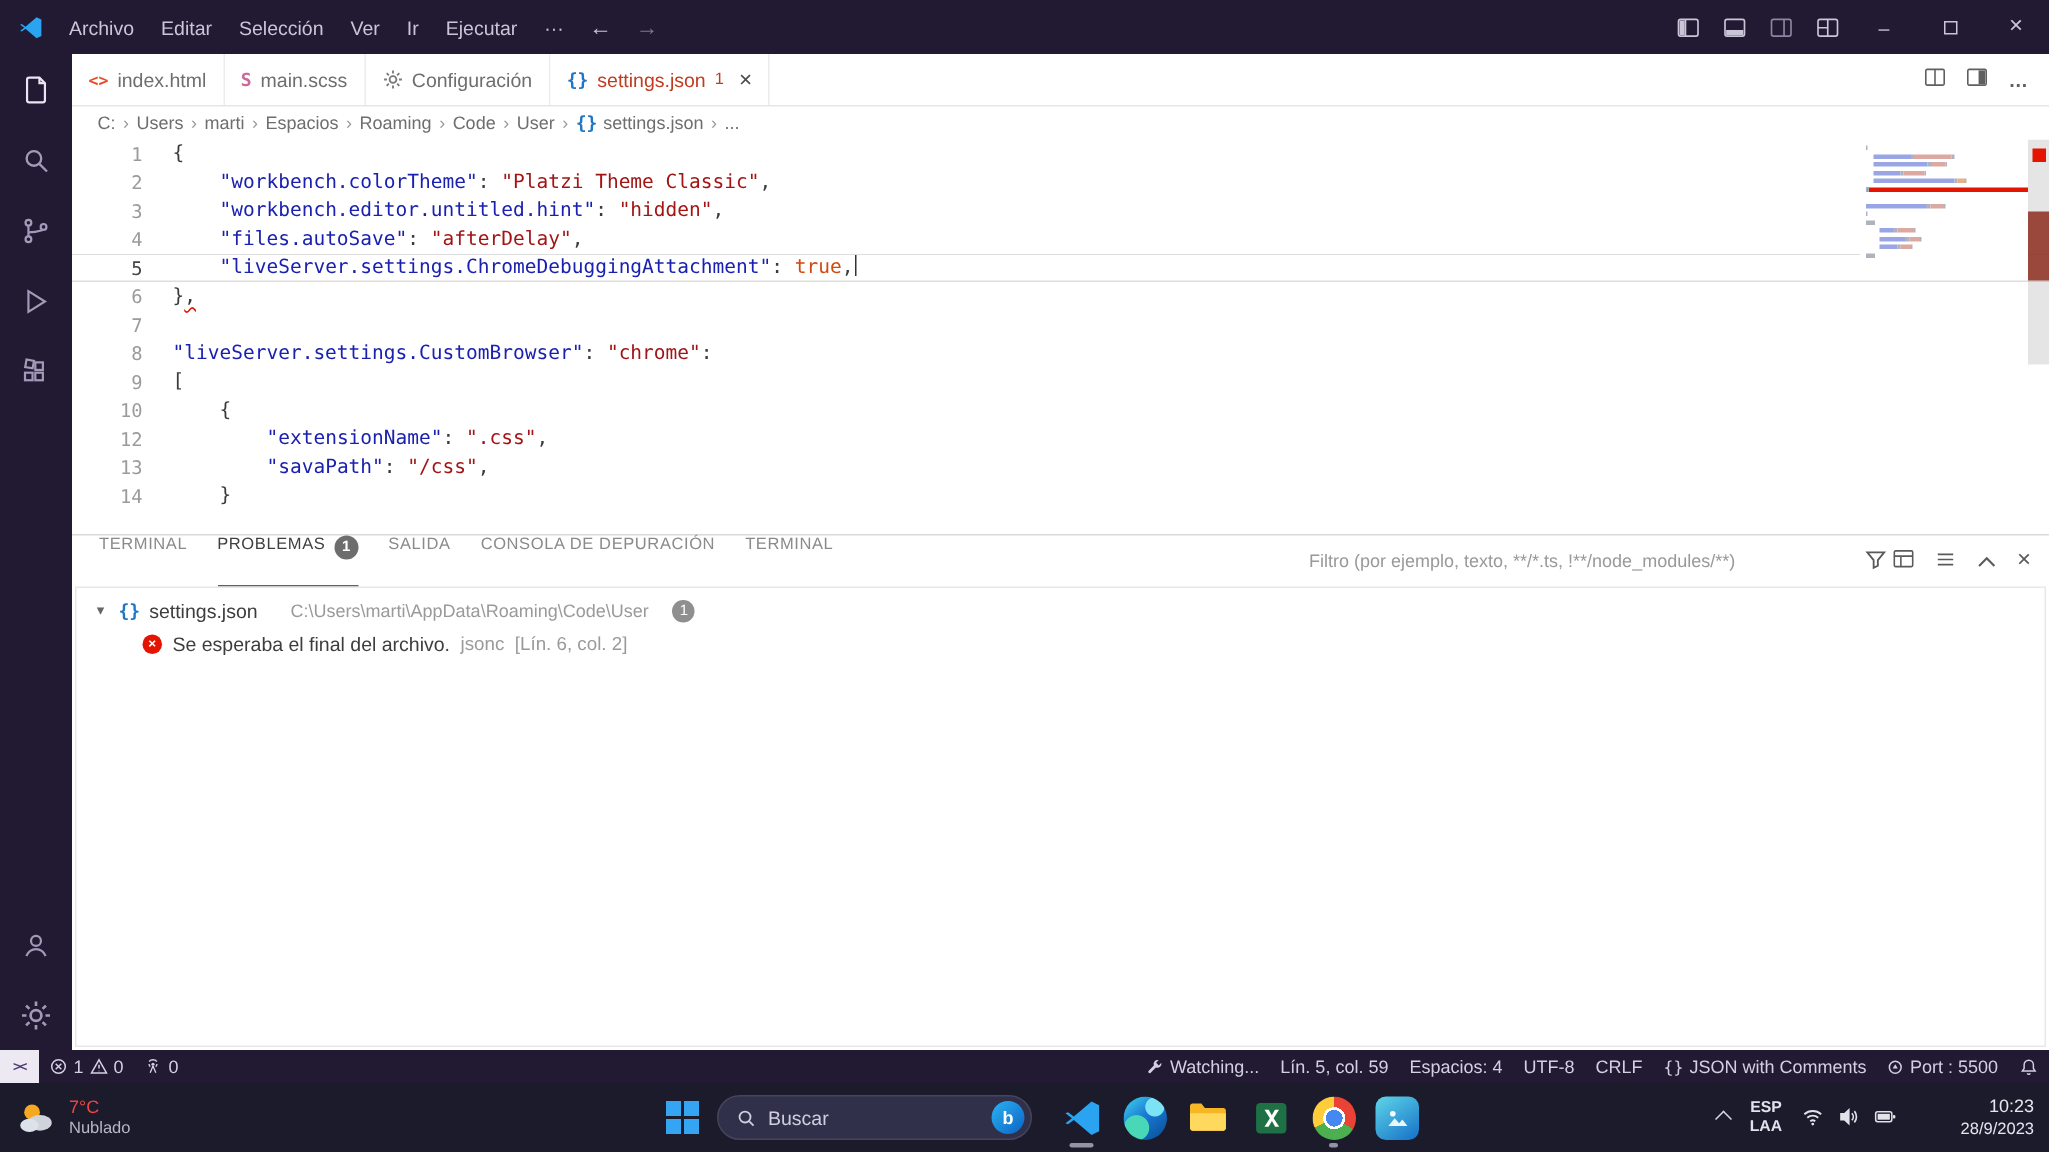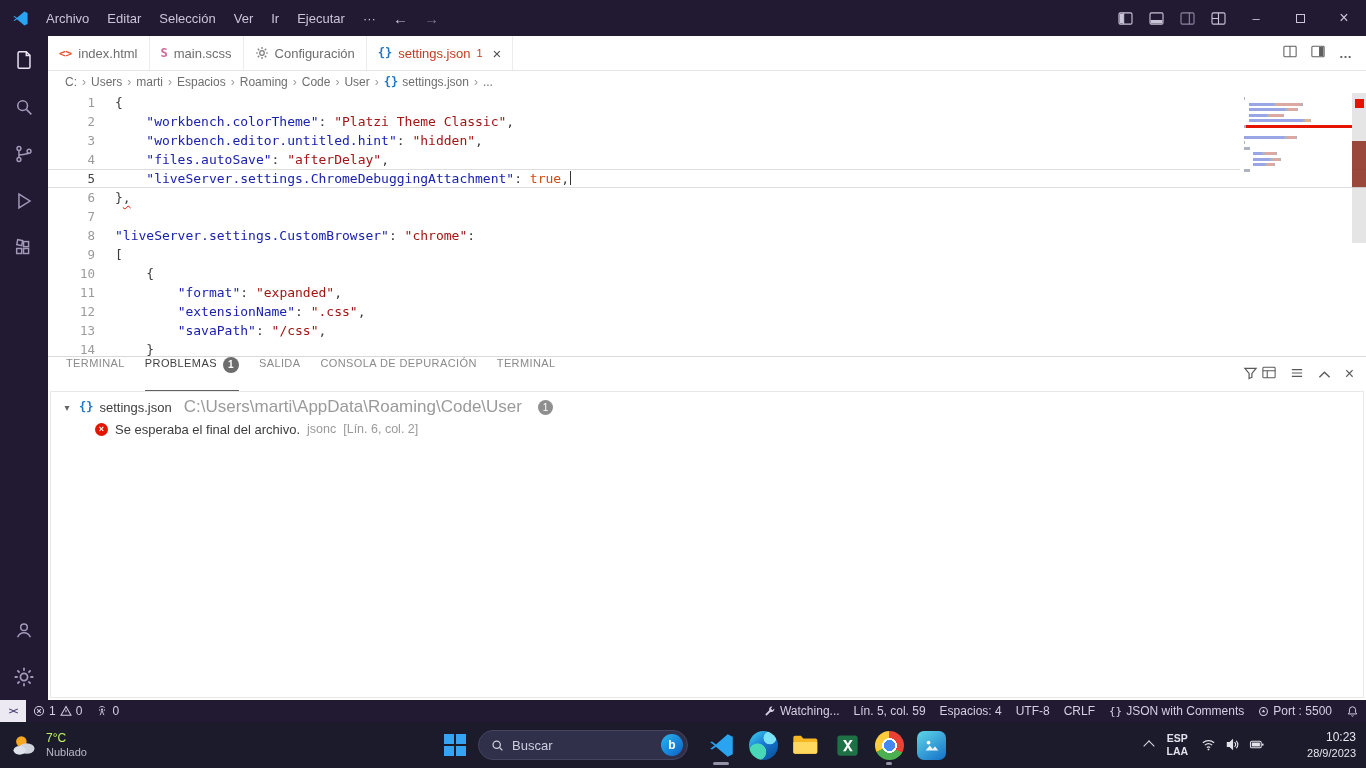--- a/index.html
+++ b/index.html
@@ -80,38 +80,38 @@
   .ptab.active{color:#3f3f3f;box-shadow:inset 0 -1px 0 #616161;}
   .pbadge{min-width:16px;height:16px;border-radius:8px;background:#6d6d6d;color:#fff;font-size:10px;line-height:16px;text-align:center;padding:0 2px;font-weight:bold;}
   .panel-filter{margin-left:auto;display:flex;align-items:center;gap:10px;}
   .filter-input{width:360px;border:none;outline:none;font-size:12px;color:#333;background:transparent;font-family:"Liberation Sans",sans-serif;}
   .filter-input::placeholder{color:#999;}
   .panel-actions{display:flex;align-items:center;gap:14px;margin-left:4px;color:#5a5a5a;}
   .pa-close{font-size:16px;color:#5a5a5a;}
   .panel-body{flex:1;border:1px solid #e8e8e8;margin:0 2px 2px 2px;overflow:hidden;padding-top:4px;}
   .prob-file-row{display:flex;align-items:center;height:22px;padding-left:10px;gap:6px;font-size:13px;color:#3d3d3d;}
   .tree-chevron{color:#666;font-size:10px;width:12px;text-align:center;}
-  .prob-path{color:#9a9a9a;font-size:17px;margin-left:6px;}
+  .prob-path{color:#9a9a9a;font-size:12px;margin-left:16px;}
   .prob-badge{margin-left:10px;min-width:15px;height:15px;border-radius:8px;background:#8f8f8f;color:#fff;font-size:10px;line-height:15px;text-align:center;padding:0 2px;}
   .prob-err-row{display:flex;align-items:center;height:22px;padding-left:44px;gap:7px;font-size:13px;color:#3d3d3d;}
   .err-ico{width:13px;height:13px;border-radius:50%;background:#e51400;color:#fff;font-size:9px;line-height:13px;text-align:center;font-weight:bold;flex:0 0 auto;}
   .prob-meta{color:#9a9a9a;font-size:12.5px;}
 
   
   .statusbar{height:22px;background:#221a33;color:#d4cfe2;display:flex;align-items:center;font-size:12px;flex:0 0 auto;}
   .remote-box{width:26px;height:22px;background:#ece9f2;color:#4a3d72;display:flex;align-items:center;justify-content:center;font-size:9px;font-weight:bold;letter-spacing:-1px;}
   .sb-item{display:flex;align-items:center;gap:4px;padding:0 7px;height:100%;white-space:nowrap;}
   .sb-right{margin-left:auto;display:flex;align-items:flex-end;height:100%;}
   .sb-braces{font-family:"DejaVu Sans Mono",monospace;font-size:11px;}
 
   
   .taskbar{height:46px;background:#1b1b2c;position:relative;display:flex;align-items:center;flex:0 0 auto;}
   .tb-weather{position:absolute;left:10px;display:flex;align-items:center;gap:8px;}
   .weather-text{line-height:1.25;}
-  .weather-temp{font-size:12px;color:#bef264;}
+  .weather-temp{font-size:12px;color:#ef4444;}
   .weather-desc{font-size:11px;color:#b8b8c8;}
   .tb-center{margin:0 auto;display:flex;align-items:center;gap:12px;padding-left:30px;}
   .win-logo{width:22px;height:22px;display:grid;grid-template-columns:10px 10px;grid-template-rows:10px 10px;gap:2px;}
   .win-logo i{background:#35a4f2;}
   .tb-search{width:210px;height:30px;border-radius:15px;background:#30304a;border:1px solid #44445e;display:flex;align-items:center;padding:0 4px 0 12px;gap:8px;}
   .tb-search-text{color:#cfcfe0;font-size:13px;flex:1;}
   .bing-ico{width:22px;height:22px;border-radius:50%;background:linear-gradient(135deg,#2bb3f3,#0b62c4);color:#fff;font-size:12px;font-weight:bold;display:flex;align-items:center;justify-content:center;}
   .apps{display:flex;align-items:center;}
   .app-cell{width:42px;height:42px;display:flex;align-items:center;justify-content:center;position:relative;}
   .app-ind{position:absolute;bottom:1px;left:50%;transform:translateX(-50%);height:3px;border-radius:2px;background:#9393a8;}
@@ -347,24 +347,20 @@
             </div>
             <div class="cl">
               <span class="ln">9</span>
               <span class="lt"><span class="tk-p">[</span></span>
             </div>
             <div class="cl">
               <span class="ln">10</span>
               <span class="lt"><span class="tk-p">    {</span></span>
             </div>
             <div class="cl">
-              <span class="ln">11</span>
-              <span class="lt"><span class="tk-p">        </span><span class="tk-k">"format"</span><span class="tk-p">: </span><span class="tk-v">"expanded"</span><span class="tk-p">,</span></span>
-            </div>
-            <div class="cl">
               <span class="ln">12</span>
               <span class="lt"><span class="tk-p">        </span><span class="tk-k">"extensionName"</span><span class="tk-p">: </span><span class="tk-v">".css"</span><span class="tk-p">,</span></span>
             </div>
             <div class="cl">
               <span class="ln">13</span>
               <span class="lt"><span class="tk-p">        </span><span class="tk-k">"savaPath"</span><span class="tk-p">: </span><span class="tk-v">"/css"</span><span class="tk-p">,</span></span>
             </div>
             <div class="cl">
               <span class="ln">14</span>
               <span class="lt"><span class="tk-p">    }</span></span>
@@ -467,20 +463,21 @@
                 <span>SALIDA</span>
               </span>
               <span class="ptab">
                 <span>CONSOLA DE DEPURACIÓN</span>
               </span>
               <span class="ptab">
                 <span>TERMINAL</span>
               </span>
             </div>
           <div class="panel-filter">
+            <input class="filter-input" placeholder="Filtro (por ejemplo, texto, **/*.ts, !**/node_modules/**)" style="">
             <span><svg width="15" height="15" viewBox="0 0 16 16" fill="none" stroke="#5a5a5a" stroke-width="1.3">
                   <path d="M2 3.5h12L9.5 9v4l-3 1.5V9z"></path>
                 </svg></span>
           </div>
           <div class="panel-actions">
             <span><svg width="14" height="13" viewBox="0 0 16 14" fill="none" stroke="#5a5a5a" stroke-width="1.2">
                   <rect x="1" y="1" width="14" height="12" rx="1"></rect>
                   <path d="M1 5h14M6 5v8"></path>
                 </svg></span>
             <span><svg width="14" height="12" viewBox="0 0 16 14" fill="none" stroke="#5a5a5a" stroke-width="1.3">

